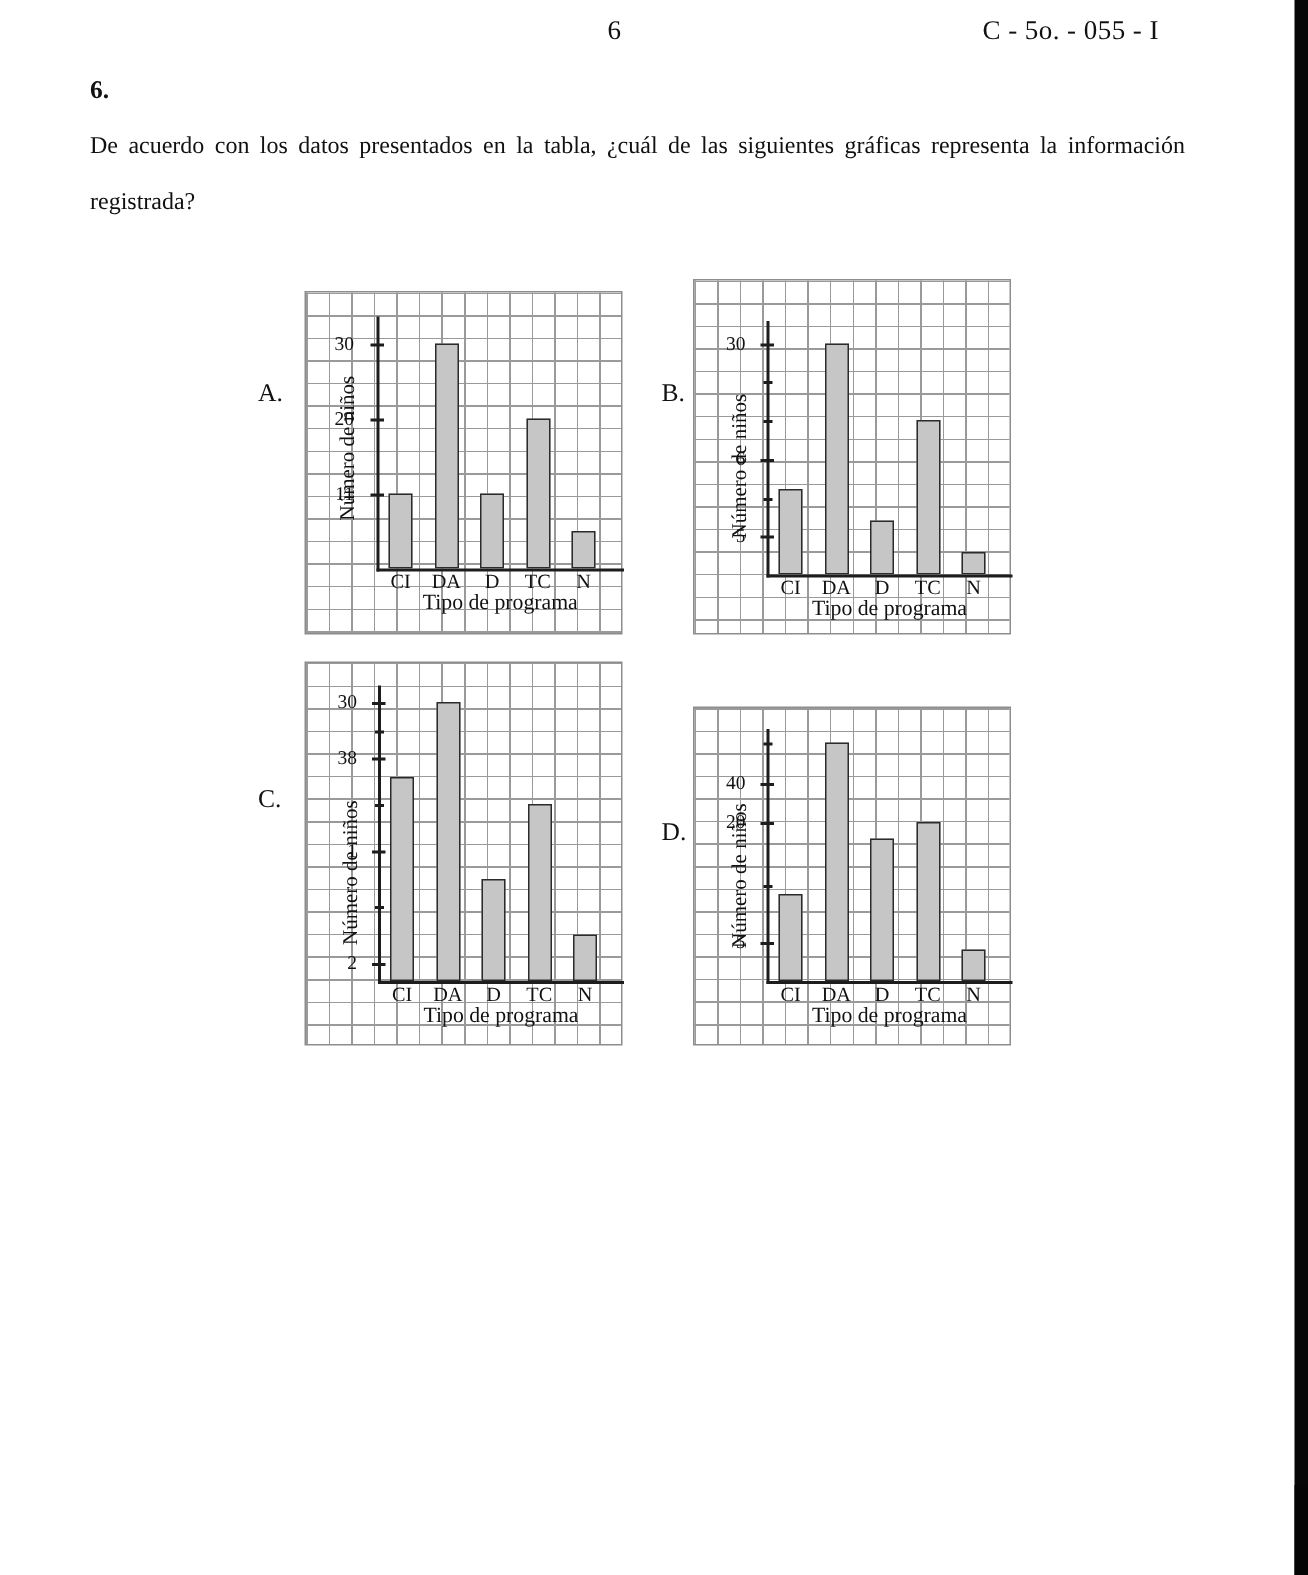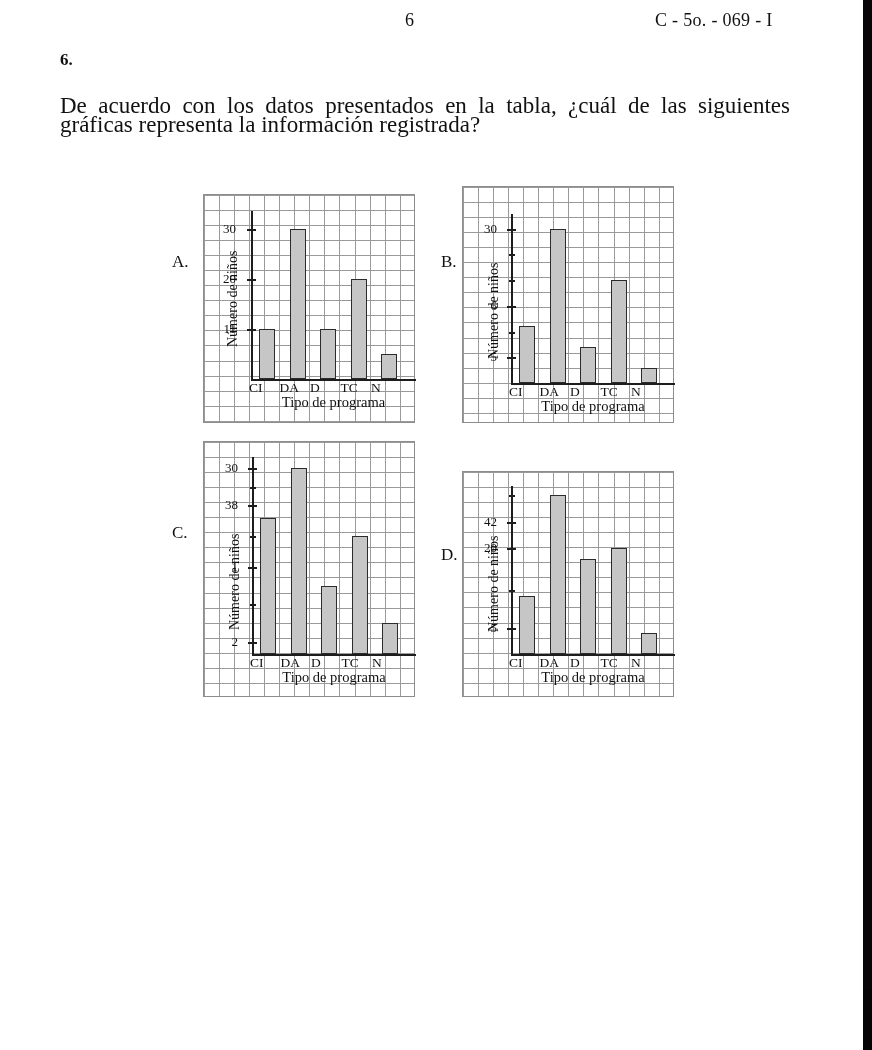--- a/index.html
+++ b/index.html
@@ -60,24 +60,24 @@
   #question-number {
     position: absolute;
     left: 60px;
     top: 50px;
     font-size: 17px;
     font-weight: bold;
   }
   #question-text {
     position: absolute;
     left: 60px;
-    top: 96px;
+    top: 79px;
     width: 730px;
-    font-size: 23px;
-    line-height: 19px;
+    font-size: 16px;
+    line-height: 37px;
     text-align: justify;
   }
 
   
   .choice-block {
     position: absolute;
   }
   .choice-letter {
     position: absolute;
     font-size: 17px;
@@ -128,21 +128,21 @@
   .bar {
     position: absolute;
     box-sizing: border-box;
     background: #c6c6c6;
     border: 1.4px solid #2b2b2b;
   }
   
   .cat-label {
     position: absolute;
     font-size: 13.5px;
-    text-align: left;
+    text-align: center;
     white-space: nowrap;
     line-height: 14px;
   }
   .axis-title-x {
     position: absolute;
     font-size: 14.5px;
     white-space: nowrap;
     text-align: center;
     line-height: 15px;
   }
@@ -156,21 +156,21 @@
   }
 </style>
 </head>
 <body>
 
 <div id="scan-edge-right"></div>
 <div id="scan-edge-bottomright"></div>
 
 <div id="page-header">
   <div id="header-page-number">6</div>
-  <div id="header-code">C - 5o. - 069 - I</div>
+  <div id="header-code">C - 5o. - 055 - I</div>
 </div>
 
 <div id="question-number">6.</div>
 <div id="question-text">De acuerdo con los datos presentados en la tabla, ¿cuál de las siguientes gráficas representa la información registrada?</div>
 
 <div class="choice-block" style="left:0;top:0;">
   <div class="choice-letter" style="left:172px;top:252px;">A.</div>
   <div class="chart" id="chart-a" style="left:203px;top:194px;width:212px;height:229px;">
     <div class="plot" id="plot-a">
         <div class="axis-y" style="left: 47px; top: 16px; height: 170px;"></div>
@@ -265,21 +265,21 @@
   <div class="choice-letter" style="left:441px;top:545px;">D.</div>
   <div class="chart" id="chart-d" style="left:462px;top:471px;width:212px;height:226px;">
     <div class="plot" id="plot-d">
         <div class="axis-y" style="left: 48px; top: 14px; height: 170px;"></div>
         <div class="axis-x" style="left: 48px; top: 182px; width: 164px;"></div>
         <div class="tick tick-major" style="left: 44px; top: 155.5px;"></div>
         <div class="tick-label" style="left: 8px; top: 148.5px; width: 26px;">5</div>
         <div class="tick tick-major" style="left: 44px; top: 76px;"></div>
         <div class="tick-label" style="left: 8px; top: 69px; width: 26px;">20</div>
         <div class="tick tick-major" style="left: 44px; top: 49.5px;"></div>
-        <div class="tick-label" style="left: 8px; top: 42.5px; width: 26px;">42</div>
+        <div class="tick-label" style="left: 8px; top: 42.5px; width: 26px;">40</div>
         <div class="tick tick-minor" style="left: 46px; top: 118.4px;"></div>
         <div class="tick tick-minor" style="left: 46px; top: 23px;"></div>
         <div class="bar" style="left: 56px; width: 16px; height: 58.3px; top: 123.7px;"></div>
         <div class="cat-label" style="left: 46px; top: 184px; width: 36px;">CI</div>
         <div class="bar" style="left: 86.5px; width: 16px; height: 159px; top: 23px;"></div>
         <div class="cat-label" style="left: 76.5px; top: 184px; width: 36px;">DA</div>
         <div class="bar" style="left: 117px; width: 16px; height: 95.4px; top: 86.6px;"></div>
         <div class="cat-label" style="left: 107px; top: 184px; width: 36px;">D</div>
         <div class="bar" style="left: 147.5px; width: 16px; height: 106px; top: 76px;"></div>
         <div class="cat-label" style="left: 137.5px; top: 184px; width: 36px;">TC</div>

